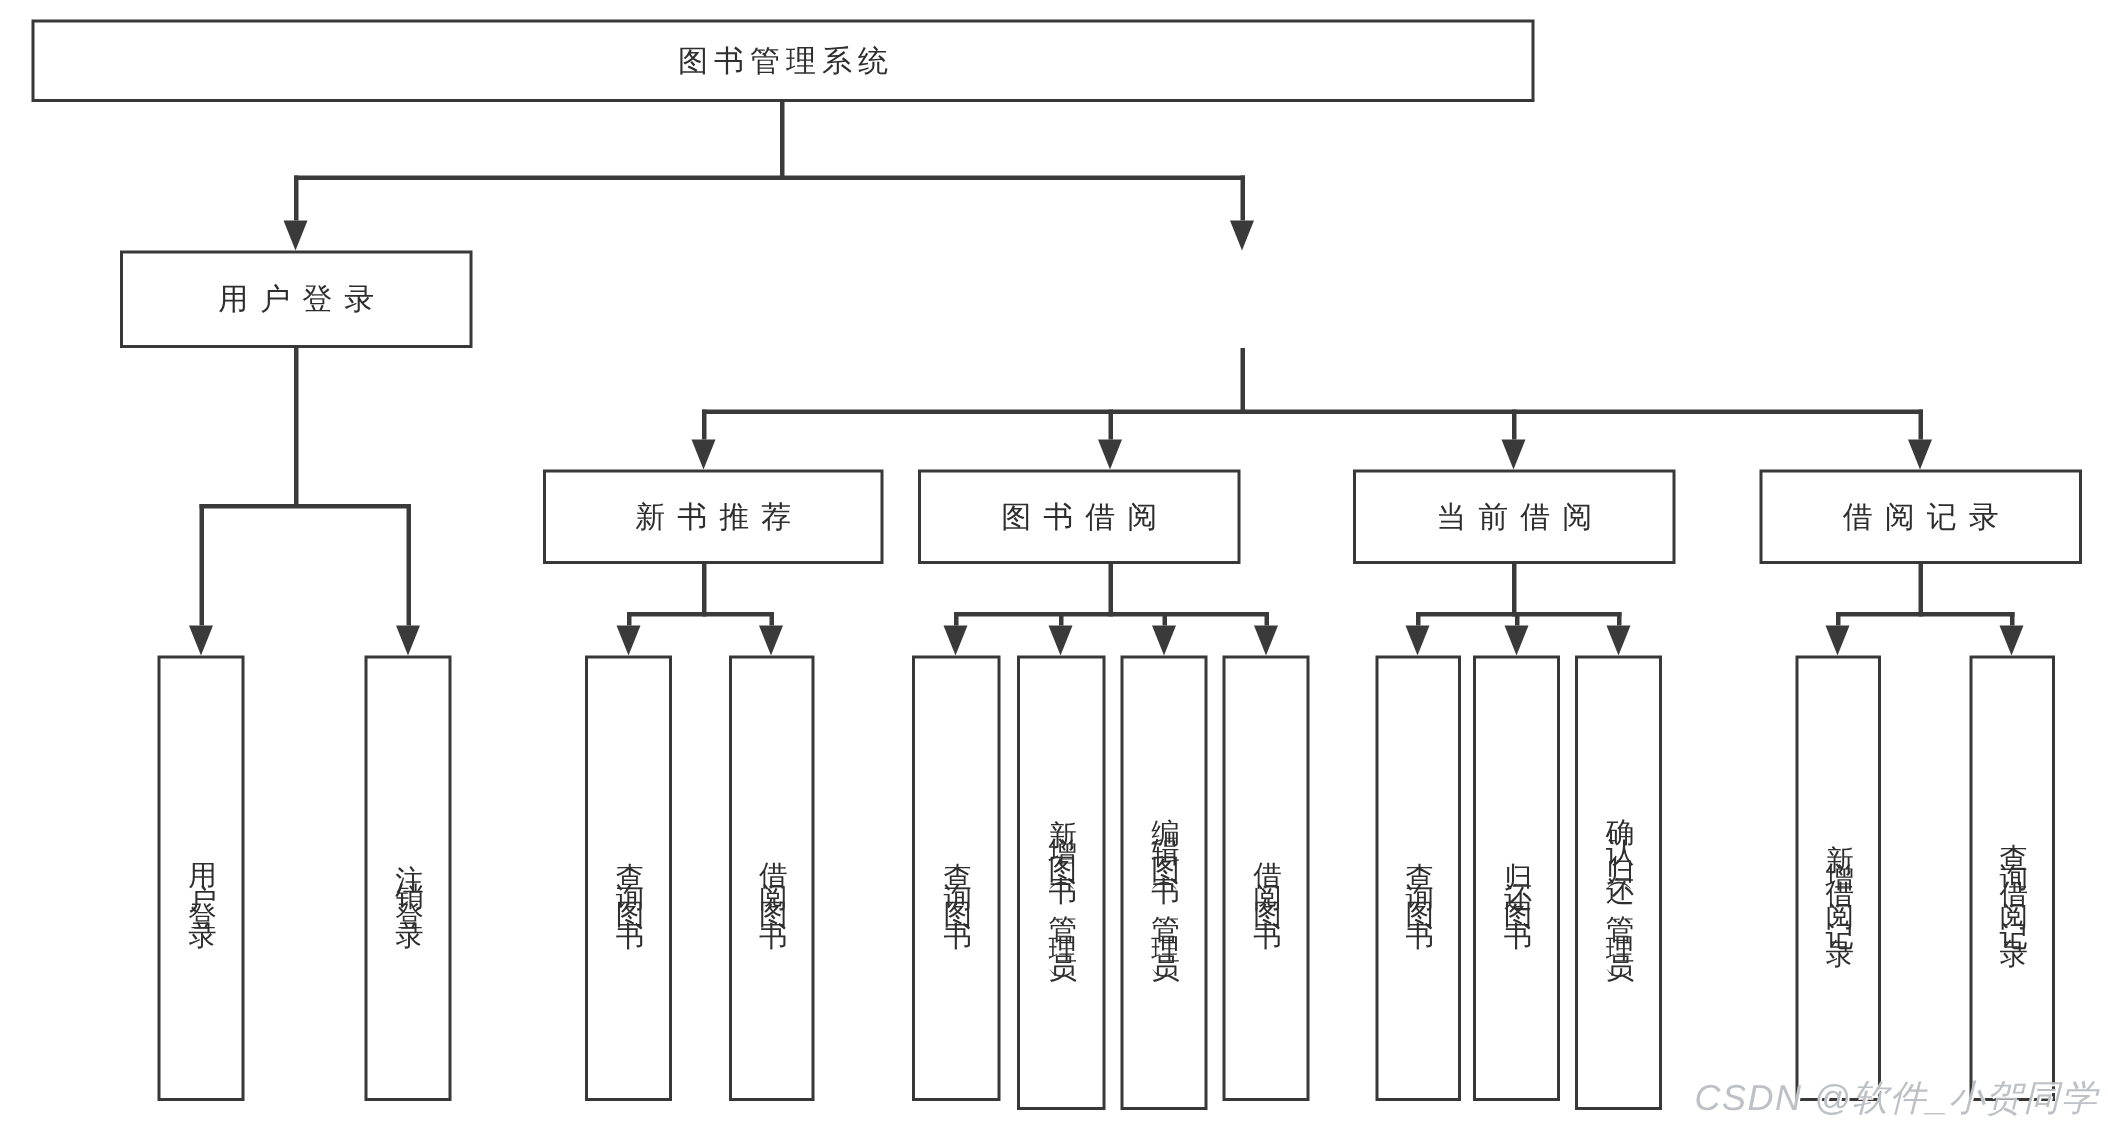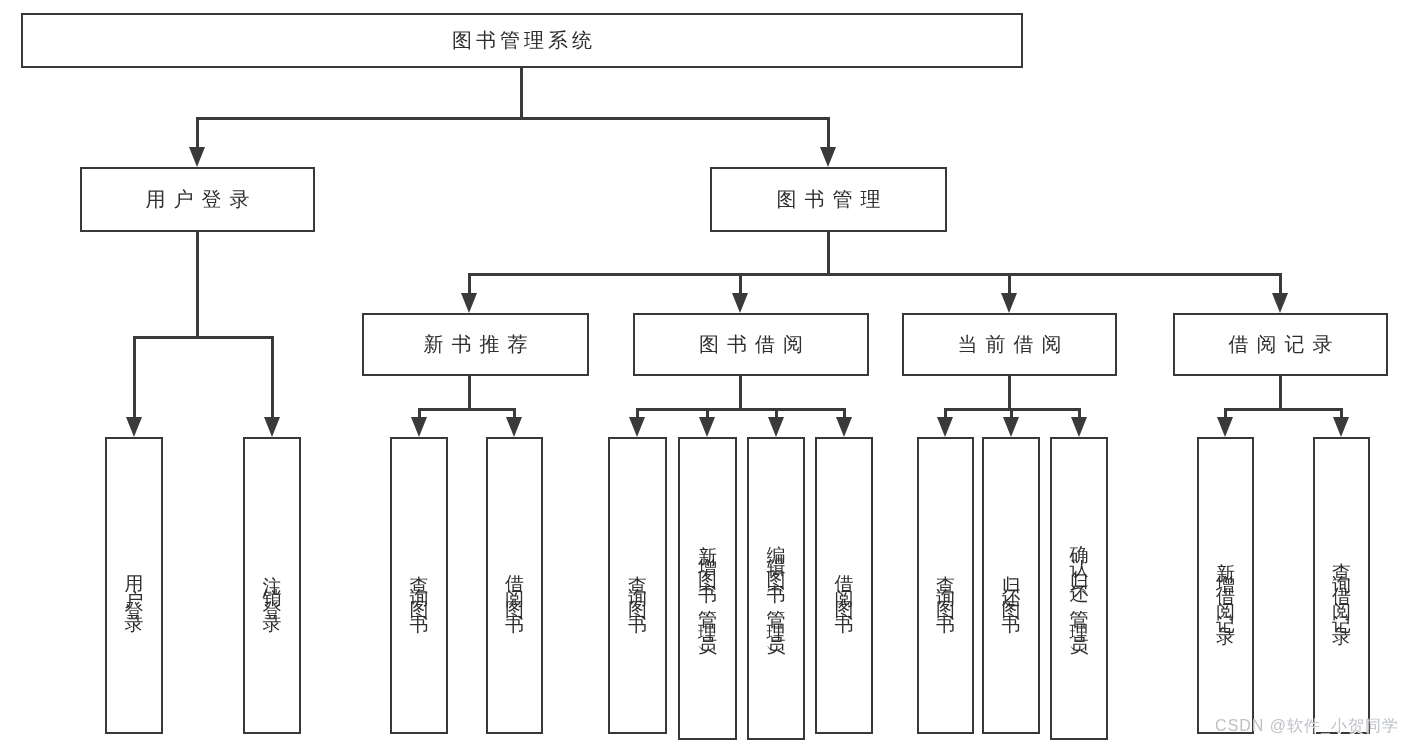--- a/index.html
+++ b/index.html
@@ -15,22 +15,22 @@
   .node.h{font-size:20px;letter-spacing:8px;text-indent:8px;font-family:Liberation Mono, monospace;}
   .node.root{font-size:20px;letter-spacing:4px;text-indent:4px;}
   .node.v{writing-mode:vertical-rl;font-size:19px;letter-spacing:13px;}
   .hline{position:absolute;height:3px;background:#3a3a3a;z-index:1;}
   .vline{position:absolute;width:3px;background:#3a3a3a;z-index:1;}
   .arrow{
     position:absolute;width:0;height:0;z-index:1;
     border-left:8px solid transparent;border-right:8px solid transparent;border-top:20px solid #3a3a3a;
   }
   .watermark{
-    position:absolute;top:716px;right:6px;z-index:5;font-size:16px;color:#bdc1c6;
-    letter-spacing:1px;text-shadow:1px 1px 0 #ffffff;white-space:nowrap;
+    position:absolute;top:716px;right:6px;z-index:5;font-size:24px;color:#bdc1c6;
+    letter-spacing:1px;text-shadow:1px 1px 0 #ffffff;white-space:nowrap;font-style:italic;
   }
 </style>
 </head>
 <body>
 
 <div id="diagram">
 
   <div class="vline" style="left:520px;top:68px;height:52px"></div>
   <div class="hline" style="left:196px;top:117px;width:634px"></div>
   <div class="vline" style="left:196px;top:117px;height:30px"></div>
@@ -90,28 +90,25 @@
   <div class="vline" style="left:1340px;top:408px;height:9px"></div>
   <div class="arrow" style="left:1333px;top:417px"></div>
 
   <div class="node h root" style="left:21px;top:13px;width:1002px;height:55px">
     <span>图书管理系统</span>
   </div>
 
   <div class="node h" style="left:80px;top:167px;width:235px;height:65px">
     <span>用户登录</span>
   </div>
-  <div class="node h" style="left:710px;top:167px;width:237px;height:65px">
-    <span>图书管理</span>
-  </div>
 
   <div class="node h" style="left:362px;top:313px;width:227px;height:63px">
     <span>新书推荐</span>
   </div>
-  <div class="node h" style="left:633px;top:313px;width:236px;height:63px">
+  <div class="node h" style="left:612px;top:313px;width:215px;height:63px">
     <span>图书借阅</span>
   </div>
   <div class="node h" style="left:1173px;top:313px;width:215px;height:63px">
     <span>借阅记录</span>
   </div>
   <div class="node h" style="left:902px;top:313px;width:215px;height:63px">
     <span>当前借阅</span>
   </div>
 
   <div class="node v" style="left:105px;top:437px;width:58px;height:297px">

